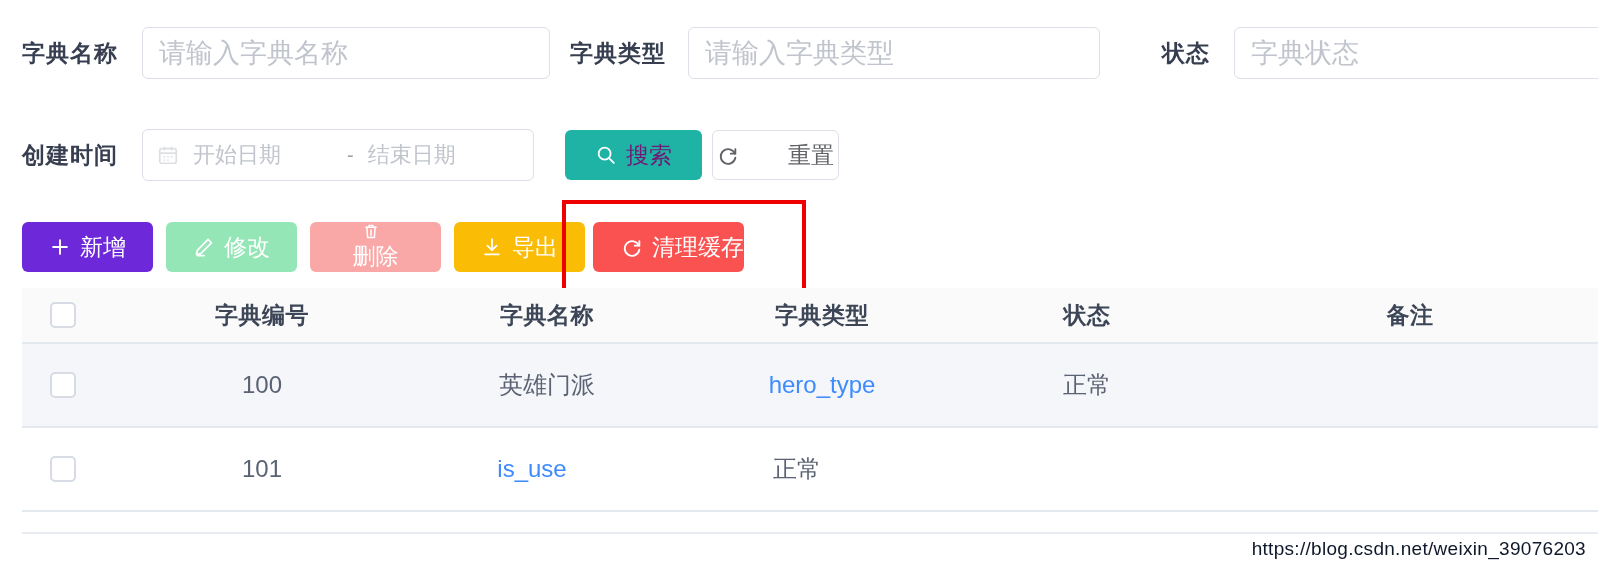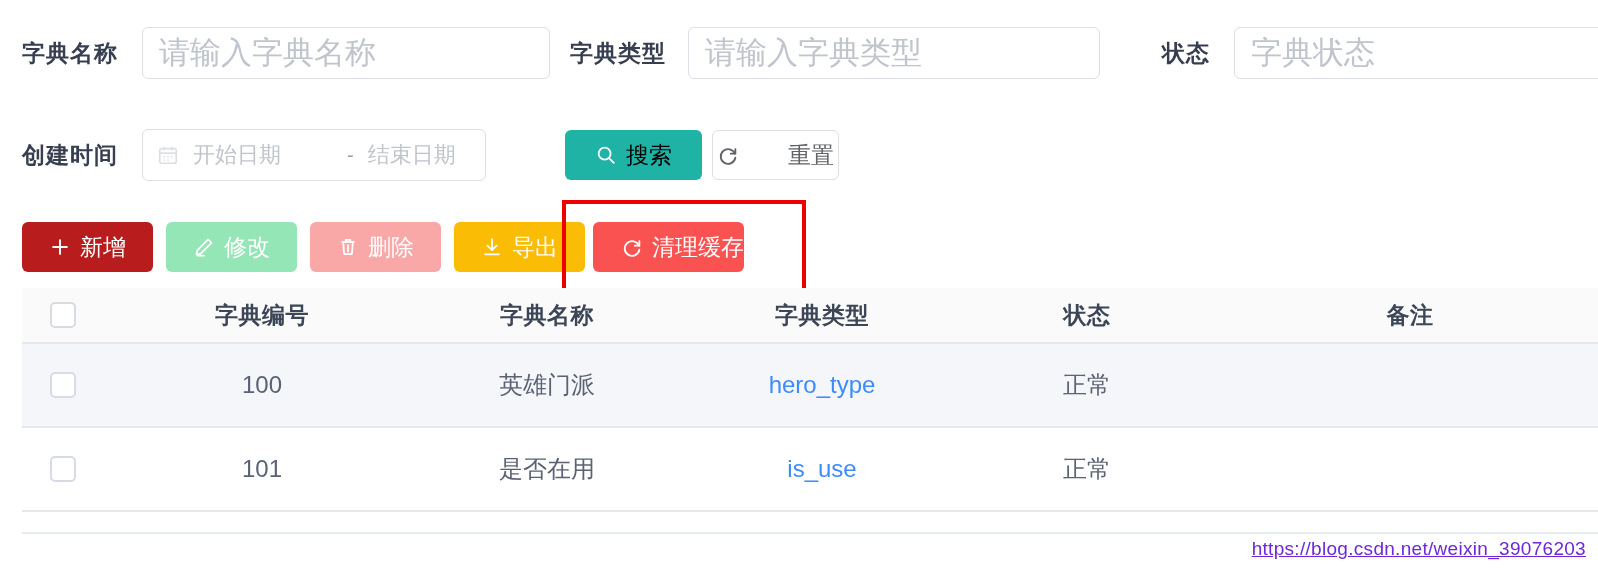--- a/index.html
+++ b/index.html
@@ -19,68 +19,68 @@
   .field { display:flex; align-items:center; }
   .flabel {
     font-size: 23px; font-weight: 700; color: #363e4f;
     letter-spacing: 1px; white-space: nowrap;
   }
   .control {
     border: 1px solid #dcdfe6; border-radius: 6px;
     background: #fff; height: 52px; display:flex; align-items:center;
     padding: 0 16px;
   }
-  .control .ph { font-size: 31px; color: #c0c4cc; white-space: nowrap; }
+  .control .ph { font-size: 27px; color: #c0c4cc; white-space: nowrap; }
 
   #f-dictname .flabel { margin-left: 22px; }
   #f-dictname .control { margin-left: 24px; width: 408px; }
 
   #f-dicttype .flabel { margin-left: 20px; }
   #f-dicttype .control { margin-left: 22px; width: 412px; }
 
   #f-status .flabel { margin-left: 62px; }
   #f-status .control { margin-left: 24px; width: 370px; border-radius:6px; }
 
   #f-datetime .flabel { margin-left: 22px; }
-  #f-datetime .control { margin-left: 24px; width: 344px; padding: 0 14px; }
+  #f-datetime .control { margin-left: 24px; width: 392px; padding: 0 14px; }
   .date-inner { display:flex; align-items:center; width:100%; }
   .cal-icon { width: 22px; height: 22px; flex: 0 0 22px; margin-right: 14px; opacity:.55; }
   .date-seg { font-size: 22px; color:#c0c4cc; }
   .date-start { width: 140px; }
   .date-dash { margin: 0 14px; color:#9aa0ab; font-size:20px; }
 
   
   .btn {
     display:inline-flex; align-items:center; justify-content:center;
     border-radius: 6px; font-size: 23px; cursor: pointer;
     border: 1px solid transparent; user-select:none; white-space: nowrap;
   }
   .btn svg { margin-right: 9px; }
   #btn-search {
     position:absolute; left: 565px; top: 130px;
-    width: 137px; height: 50px; background: #1fb3a6; color:#000000;
+    width: 137px; height: 50px; background: #1fb3a6; color:#701a75;
   }
   #btn-reset {
     position:absolute; left: 712px; top: 130px;
     width: 127px; height: 50px; background:#fff; color:#606266;
     border: 1px solid #dcdfe6;
     gap: 40px;
   }
 
   
   .tb-btn {
     position:absolute; top: 222px; height: 50px;
     display:inline-flex; align-items:center; justify-content:center;
     border-radius: 6px; font-size: 23px; color:#fff; cursor:pointer;
     border: none; white-space: nowrap;
   }
   .tb-btn svg { margin-right: 9px; }
-  #btn-add     { left: 22px;  width: 131px; background: #b91c1c; }
+  #btn-add     { left: 22px;  width: 131px; background: #6d28d9; }
   #btn-edit    { left: 166px; width: 131px; background: #95e6b6; cursor: not-allowed; align-items: center; }
-  #btn-del     { left: 310px; width: 131px; background: #f9a7a7; cursor: not-allowed; }
+  #btn-del     { left: 310px; width: 131px; background: #f9a7a7; cursor: not-allowed; flex-direction: column; }
   #btn-export  { left: 454px; width: 131px; background: #fbbc05; }
   #btn-clear   { left: 593px; width: 151px; background: #fa5151; justify-content: flex-end; }
 
   
   #annot-box {
     position:absolute; left: 562px; top: 200px;
     width: 244px; height: 105px;
     border: 4px solid #ee0000; background: transparent;
     pointer-events: none;
   }
@@ -110,21 +110,21 @@
     border-radius: 5px; background: #fff; display:inline-block; cursor:pointer;
   }
 
   
   #bottom-rule {
     position:absolute; left: 22px; top: 532px; width: 1576px; height: 2px;
     background: #e8ecf2;
   }
   #watermark {
     position:absolute; right: 12px; top: 538px;
-    font-size: 19px; color: #6d28d9; letter-spacing: .3px; white-space: nowrap; text-decoration: underline;
+    font-size: 19px; color: #0f172a; letter-spacing: .3px; white-space: nowrap;
   }
 </style>
 </head>
 <body>
 
 <div id="app">
 
   <div class="form-row row1">
 
     <div class="field" id="f-dictname">
@@ -279,23 +279,20 @@
       </div>
     </div>
 
     <div class="trow tbody-row row-plain">
       <div class="cell c-check">
         <span class="cbox"></span>
       </div>
       <div class="cell c-code">
         <span class="td-text">101</span>
       </div>
-      <div class="cell c-name">
-        <span class="td-text">是否在用</span>
-      </div>
       <div class="cell c-type">
         <span class="td-link">is_use</span>
       </div>
       <div class="cell c-status">
         <span class="td-text">正常</span>
       </div>
       <div class="cell c-remark">
         <span class="td-text"></span>
       </div>
     </div>

